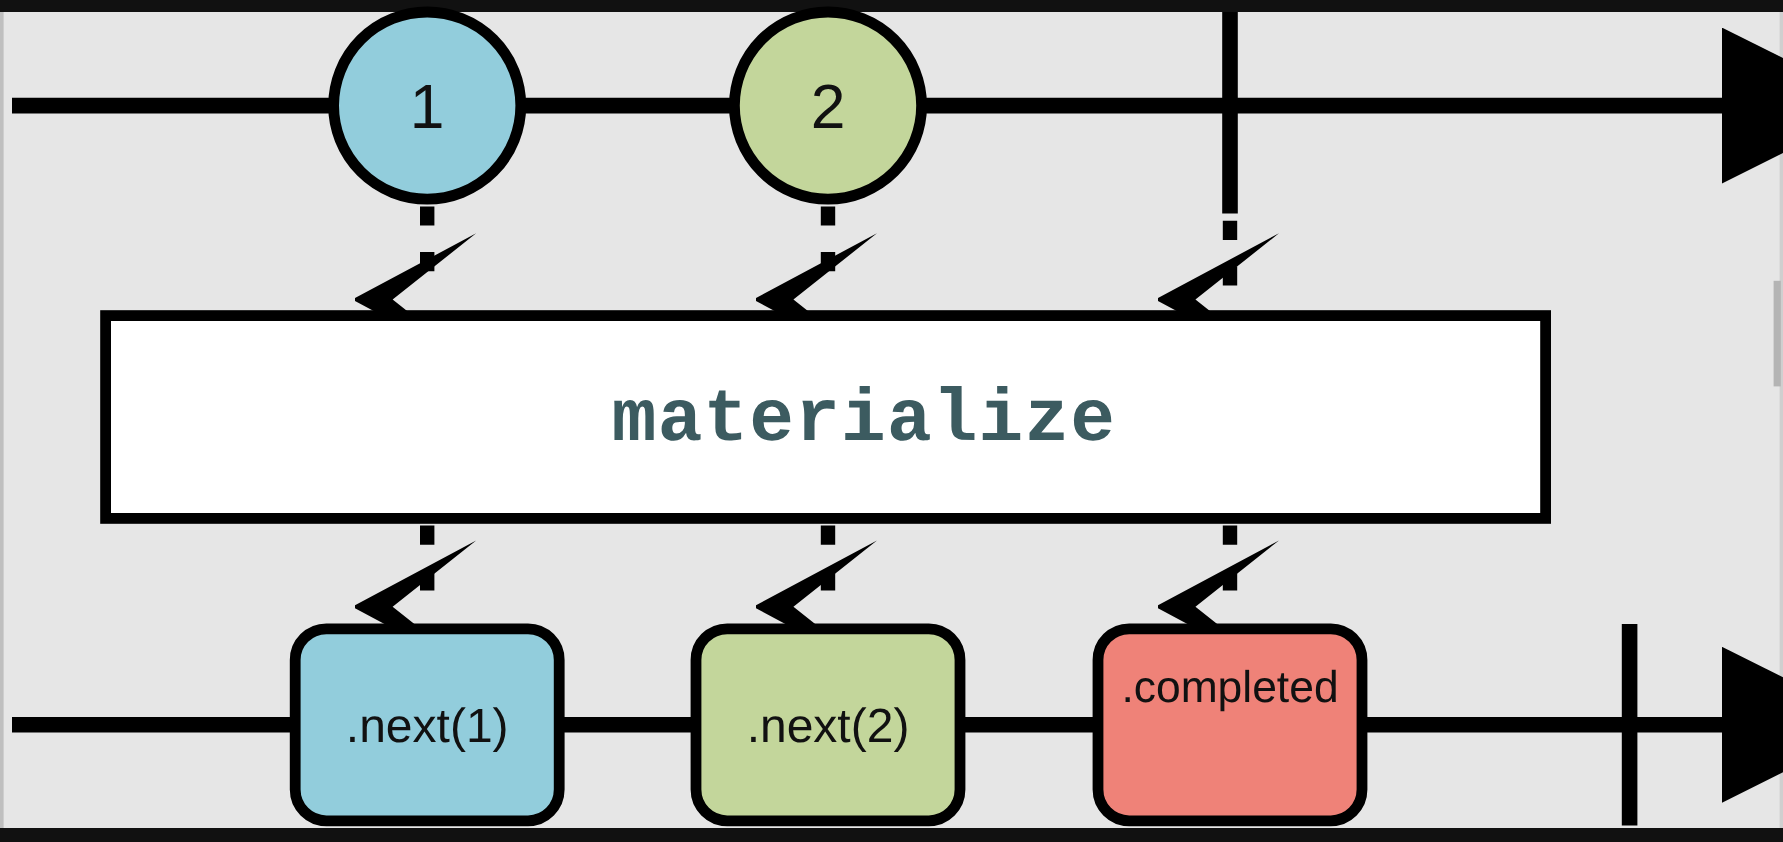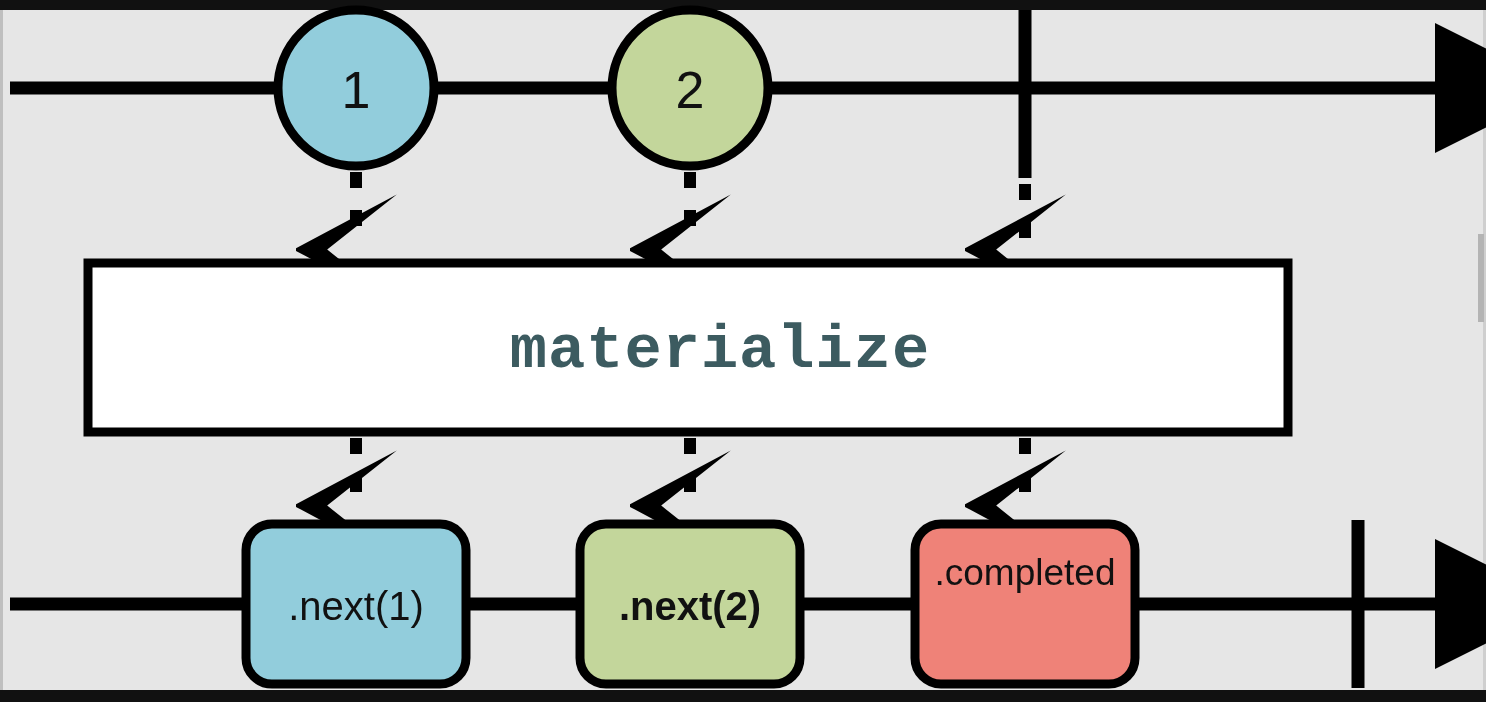--- a/index.html
+++ b/index.html
@@ -137,18 +137,18 @@
   </svg>
 
   <div class="lbl circle-label" style="left:356px; top:90px;">1</div>
 
   <div class="lbl circle-label" style="left:690px; top:90px;">2</div>
 
   <div class="lbl op-label" style="left:720px; top:350px;font-weight:bold;">materialize</div>
 
   <div class="lbl box-label" style="left:356px; top:606px;">.next(1)</div>
 
-  <div class="lbl box-label" style="left:690px; top:606px;font-weight:bold;">.next(2)</div>
+  <div class="lbl box-label" style="left:690px; top:606px;">.next(2)</div>
 
   <div class="lbl box-label" style="left:1025px; top:573px; font-size:37px;">.completed</div>
 
   <div class="bar-bottom"></div>
 </div>
 
 </body></html>

